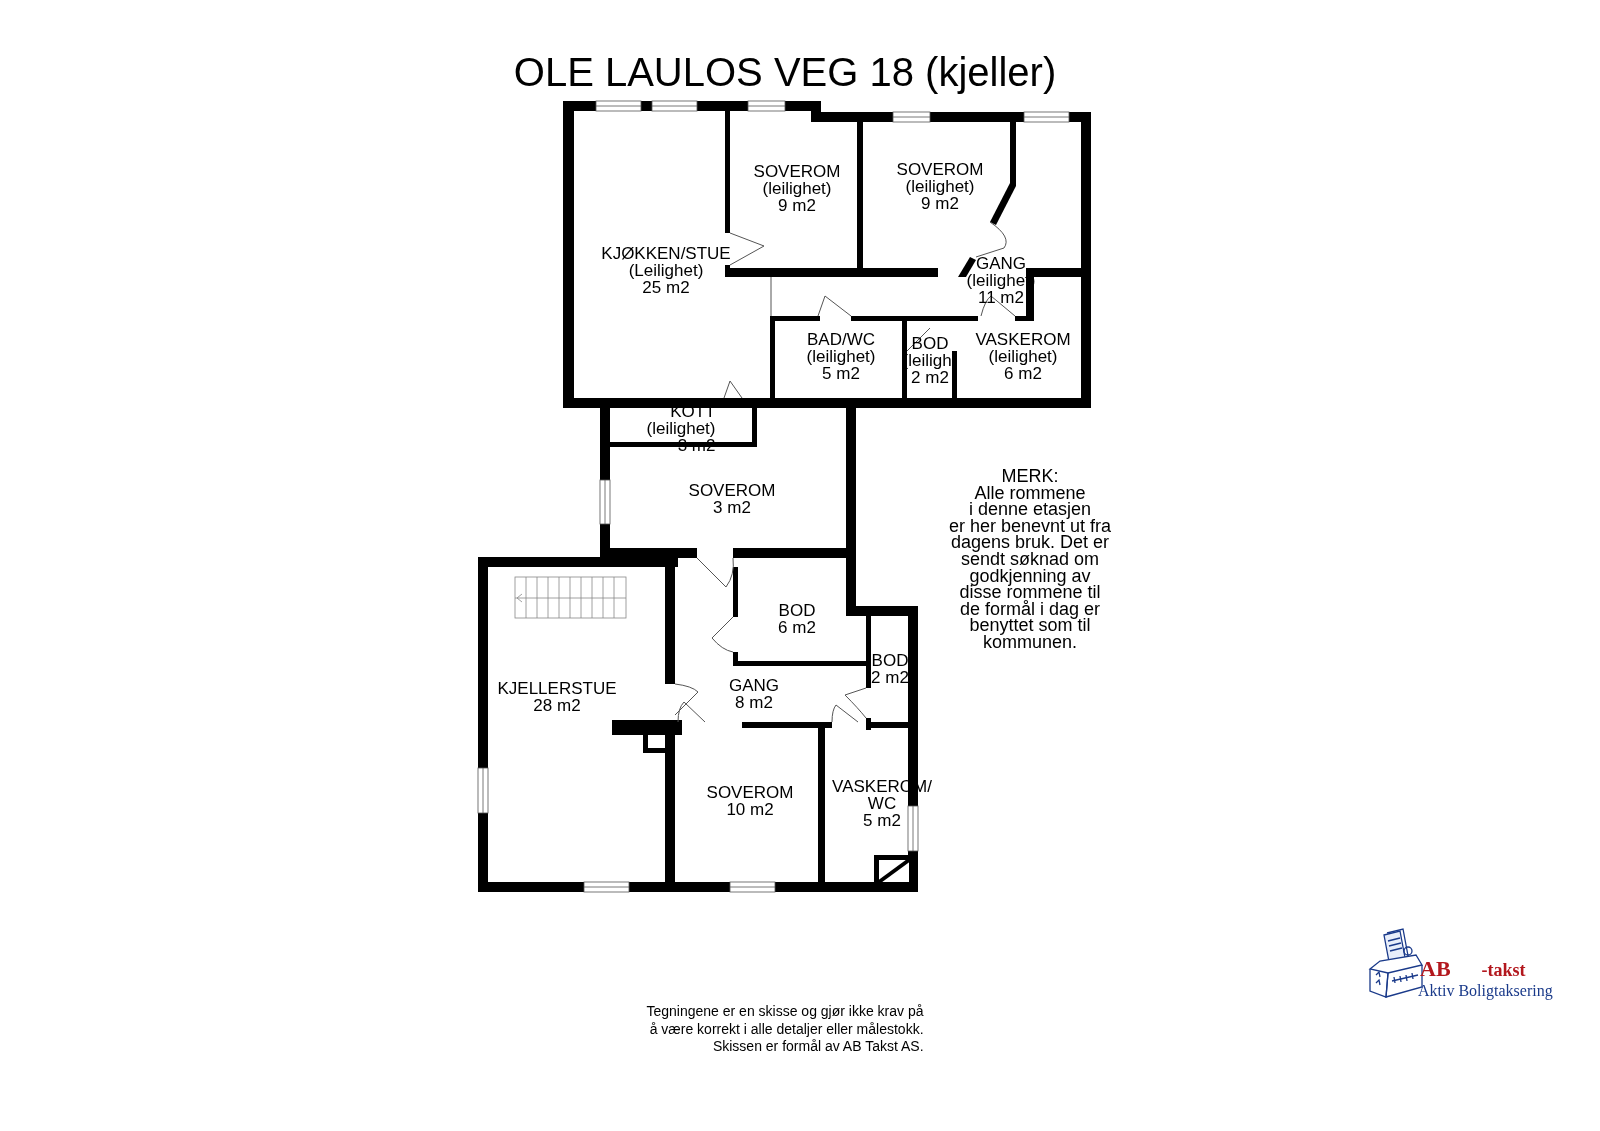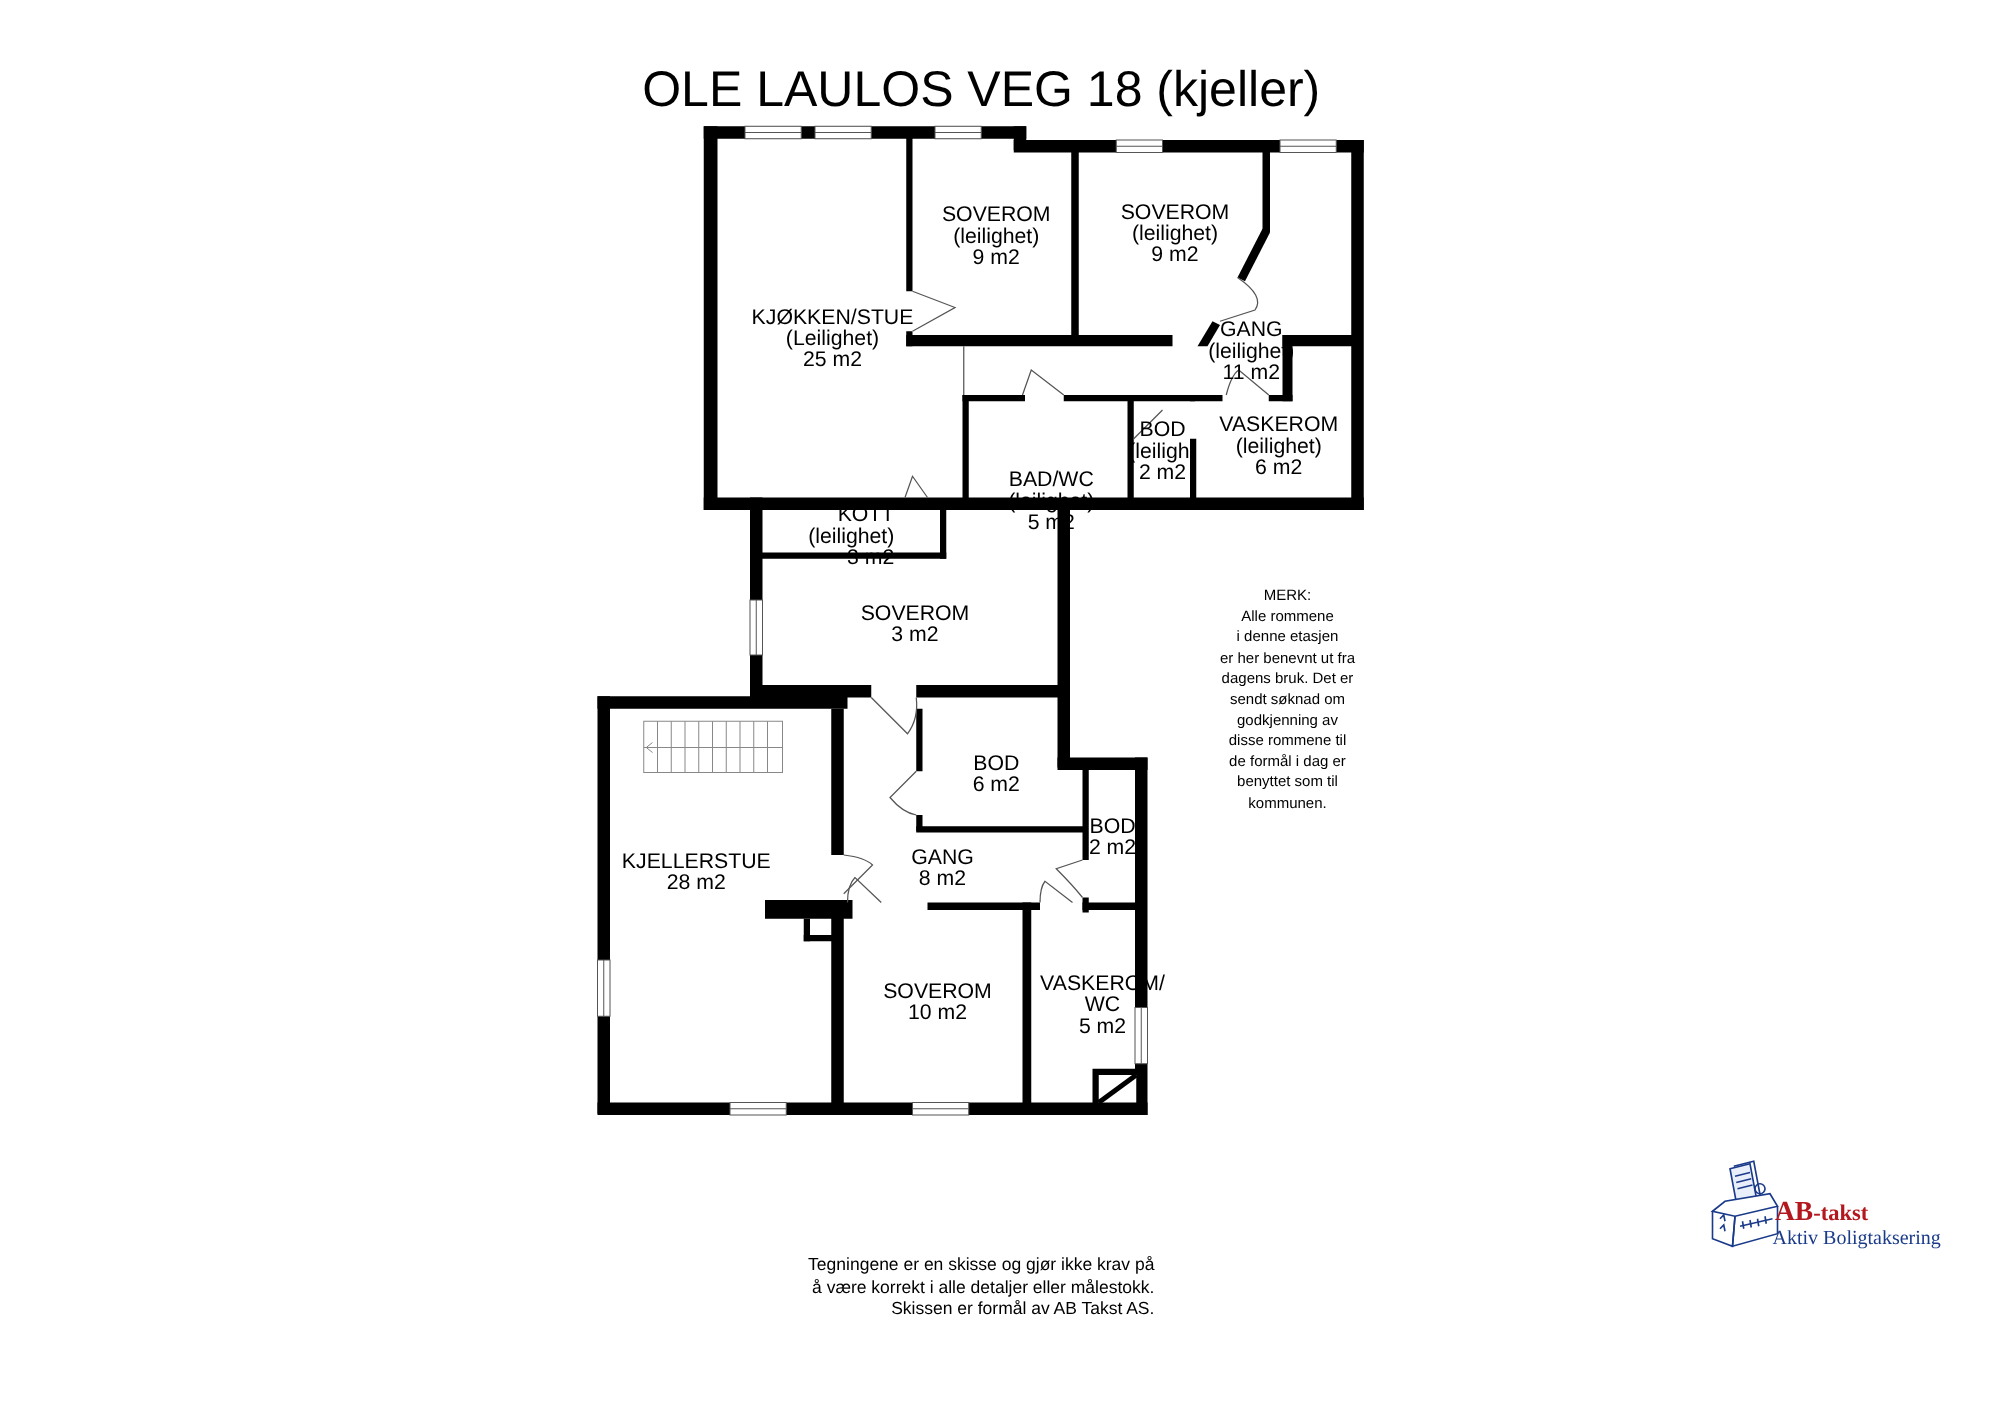--- a/index.html
+++ b/index.html
@@ -1,24 +1,24 @@
 <!DOCTYPE html>
 <html><head>
 <meta charset="utf-8">
 <style>
   html, body { margin: 0; padding: 0; background: #ffffff; }
   body { width: 1600px; height: 1131px; position: relative; overflow: hidden; font-family: "Liberation Sans", sans-serif; color: #000; }
   .title { position: absolute; left: 0; width: 1600px; top: 50px; text-align: center; font-size: 40px; letter-spacing: 0px; transform: translateX(-15px); }
   svg.plan { position: absolute; left: 0; top: 0; }
   .room-label { position: absolute; text-align: center; font-size: 17px; line-height: 17px; white-space: nowrap; transform: translateX(-50%); }
-  .note { position: absolute; left: 1030px; top: 468px; width: 180px; text-align: center; font-size: 12px; line-height: 16.6px; transform: translateX(-50%); }
+  .note { position: absolute; left: 1030px; top: 468px; width: 180px; text-align: center; font-size: 18px; line-height: 16.6px; transform: translateX(-50%); }
   .footer { position: absolute; left: 785px; top: 1003px; text-align: right; font-size: 14px; line-height: 17.5px; transform: translateX(-50%); white-space: nowrap; }
   .logo { position: absolute; left: 1366px; top: 925px; width: 160px; height: 80px; }
   .logo-text { position: absolute; left: 1420px; top: 956px; font-family: "Liberation Serif", serif; font-weight: bold; color: #b3181e; font-size: 22px; white-space: nowrap; }
-  .logo-text .suffix { font-size: 18px; }
+  .logo-text .suffix { font-size: 18px; margin-left: 31px; }
   .logo-sub { position: absolute; left: 1418px; top: 982px; font-family: "Liberation Serif", serif; color: #1a3a8a; font-size: 16px; white-space: nowrap; }
 </style>
 </head>
 <body>
 
 <div class="title">OLE LAULOS VEG 18  (kjeller)</div>
 
 <svg class="plan" width="1600" height="1131" viewBox="0 0 1600 1131" xmlns="http://www.w3.org/2000/svg">
   <g fill="#000">
 
@@ -148,21 +148,21 @@
 <div class="room-label" style="left:940px; top:161px;">
   <div>SOVEROM</div>
   <div>(leilighet)</div>
   <div>9 m2</div>
 </div>
 <div class="room-label" style="left:1001px; top:255px;">
   <div>GANG</div>
   <div>(leilighet)</div>
   <div>11 m2</div>
 </div>
-<div class="room-label" style="left:841px; top:331px;margin-top:44px;">
+<div class="room-label" style="left:841px; top:331px;">
   <div>BAD/WC</div>
   <div>(leilighet)</div>
   <div>5 m2</div>
 </div>
 <div class="room-label" style="left:930px; top:335px;">
   <div>BOD</div>
   <div>(leiligh)</div>
   <div>2 m2</div>
 </div>
 <div class="room-label" style="left:1023px; top:331px;">

